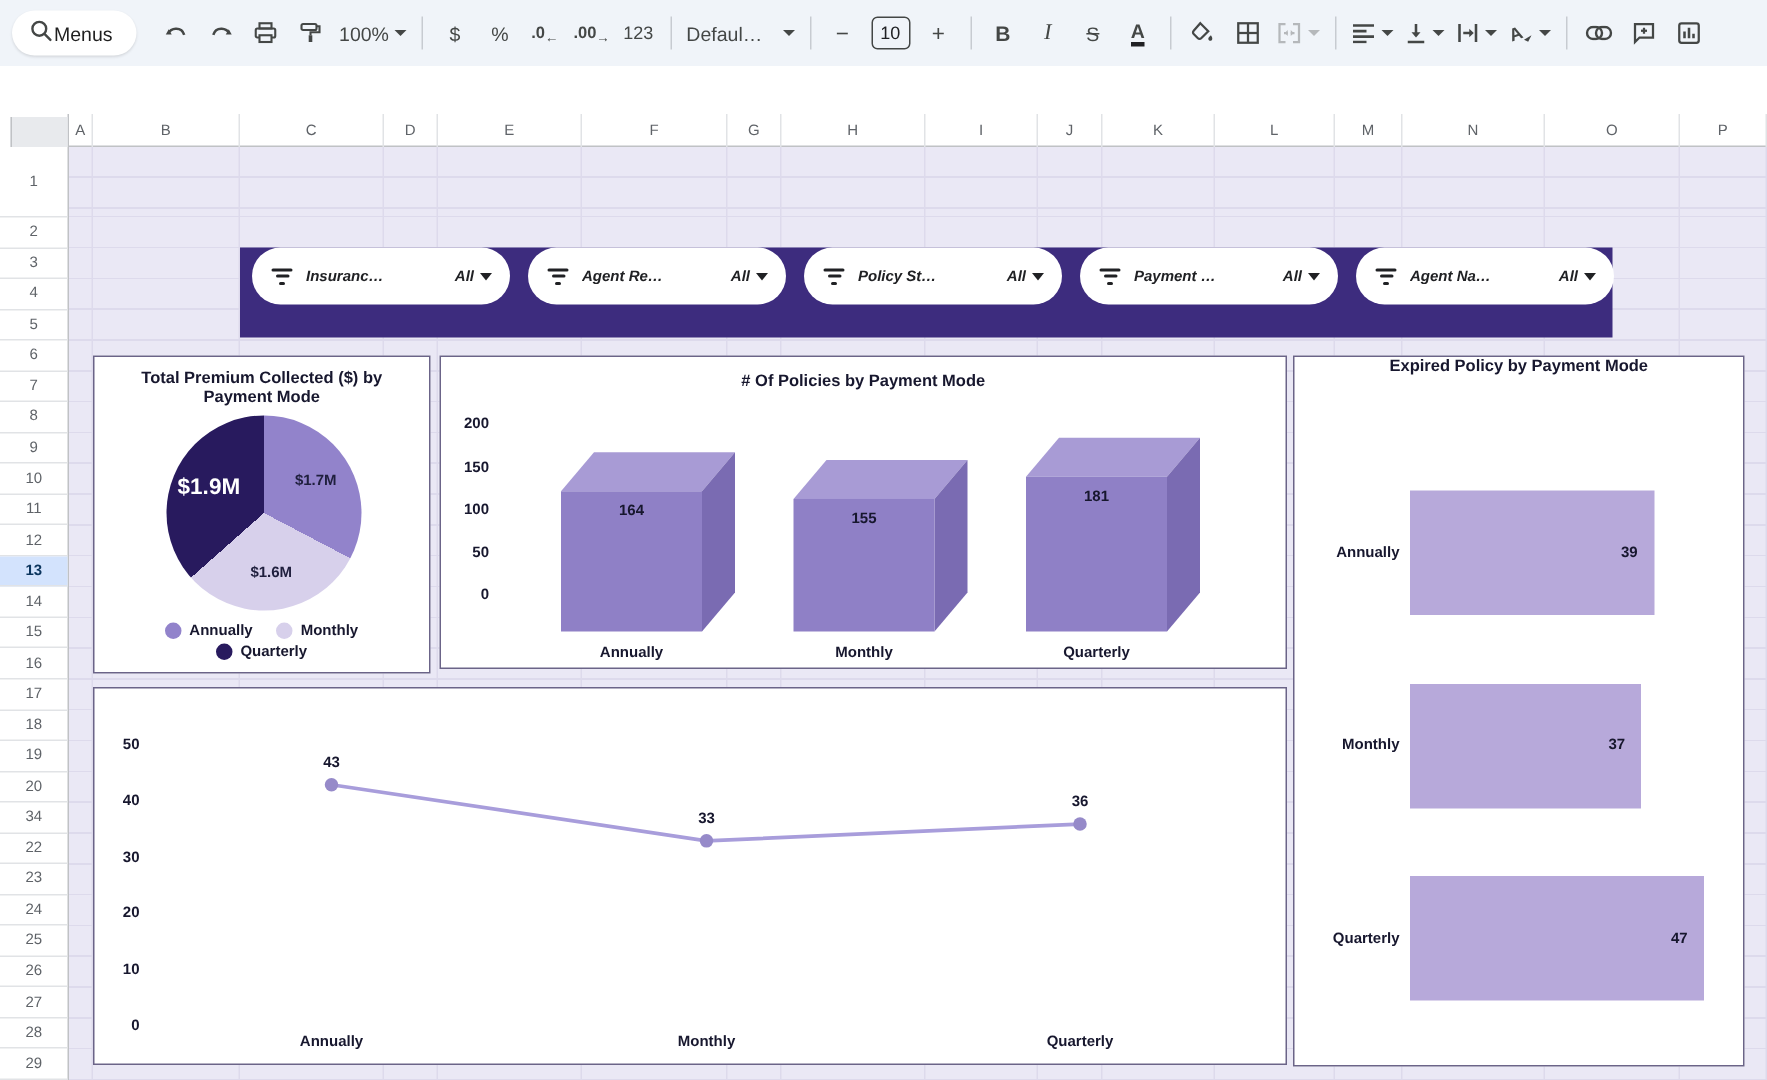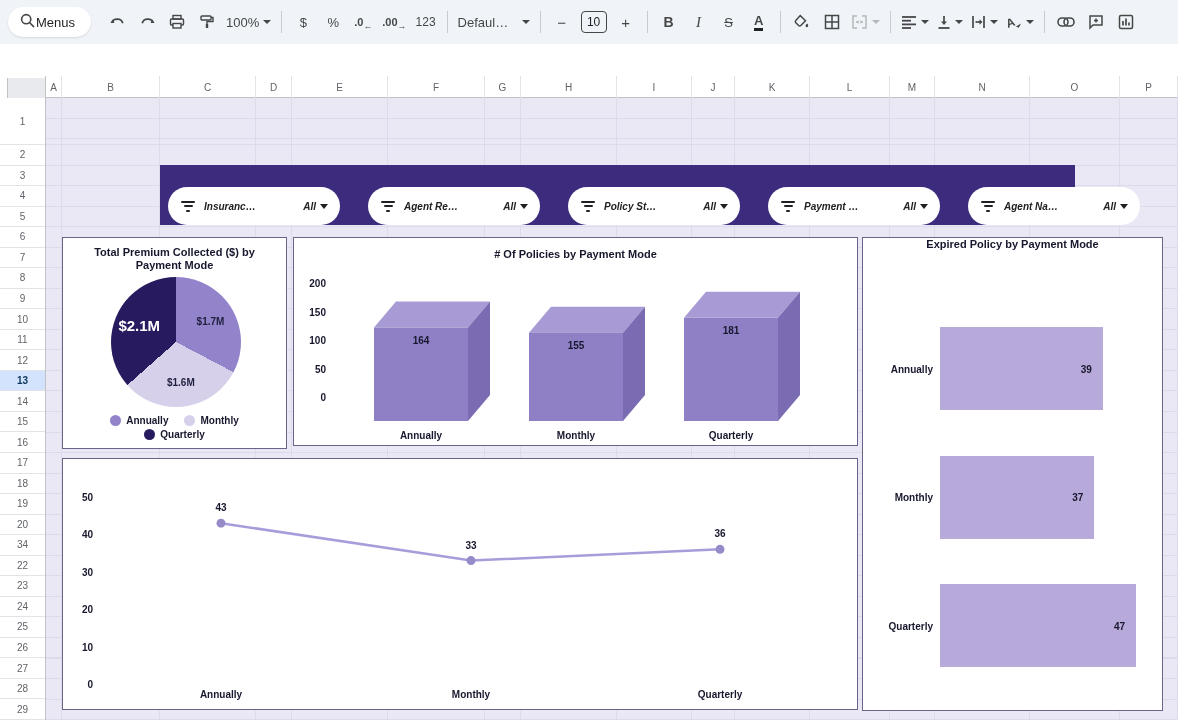--- a/index.html
+++ b/index.html
@@ -58,21 +58,21 @@
   
   .grid { position:absolute; left:46px; top:98px; width:1132px; height:622px;
     background:#eae8f5; overflow:hidden;
     background-image:repeating-linear-gradient(to bottom, #dddaec 0, #dddaec 1px, transparent 1px, transparent 20.54px);
     background-position:0 46px; }
   .vline { position:absolute; top:0; bottom:0; width:1px; background:#dddaec; }
   .banner { position:absolute; left:0; top:3px; width:1132px; height:43px;
     display:flex; align-items:center; justify-content:center;
     color:#fff; font-size:21px; font-weight:bold; }
   .slicerbar { position:absolute; left:114px; top:67px; width:915px; height:60px;
-    display:flex; align-items:flex-end; padding:0 8px; gap:28px; }
+    display:flex; align-items:flex-start; padding:0 8px; gap:12px; }
   .slicer { background:#fff; border-radius:19px; height:38px; flex:none; width:172px;
     display:flex; align-items:center; padding:0 12px; gap:8px; }
   .funnel { display:flex; flex-direction:column; align-items:center; gap:2.5px; width:16px; }
   .funnel i { display:block; background:#202124; height:2px; border-radius:1px; }
   .sl-label { font-size:10px; font-weight:bold; font-style:italic; color:#202124;
     flex:1; white-space:nowrap; overflow:hidden; }
   .sl-val { font-size:10px; font-weight:bold; font-style:italic; color:#202124;
     display:flex; align-items:center; }
   .sl-caret { width:0; height:0; border-left:4px solid transparent;
     border-right:4px solid transparent; border-top:5px solid #202124; margin-left:4px; }
@@ -433,21 +433,21 @@
         </span>
       </div>
     </div>
 
   <div class="card" id="card-pie" style="left:16px; top:139px; width:225px; height:212px;">
     <div class="card-title" style="margin-top:8px; padding:0 14px; line-height:1.15">Total Premium Collected ($) by Payment Mode</div>
     <div class="pie" id="pie" style="left: 48px; top: 39px; width: 130px; height: 130px; background: conic-gradient(rgb(146, 131, 203) 0deg, rgb(146, 131, 203) 117.692deg, rgb(215, 208, 235) 117.692deg, rgb(215, 208, 235) 228.462deg, rgb(40, 26, 94) 228.462deg, rgb(40, 26, 94) 360deg);"></div>
     <div id="pie-labels">
         <div class="pie-lab" style="left: 147.488px; top: 83.1513px; color: rgb(31, 31, 61); font-size: 10px;">$1.7M</div>
         <div class="pie-lab" style="left: 117.858px; top: 144.006px; color: rgb(31, 31, 61); font-size: 10px;">$1.6M</div>
-        <div class="pie-lab" style="left: 76.2504px; top: 87.4604px; color: rgb(255, 255, 255); font-size: 15px;">$2.1M</div>
+        <div class="pie-lab" style="left: 76.2504px; top: 87.4604px; color: rgb(255, 255, 255); font-size: 15px;">$1.9M</div>
       </div>
     <div class="legend" id="pie-legend" style="top:177px;">
         <div class="leg-item">
           <span class="leg-dot" style="background: rgb(146, 131, 203);"></span>
           <span>Annually</span>
         </div>
         <div class="leg-item">
           <span class="leg-dot" style="background: rgb(215, 208, 235);"></span>
           <span>Monthly</span>
         </div>

